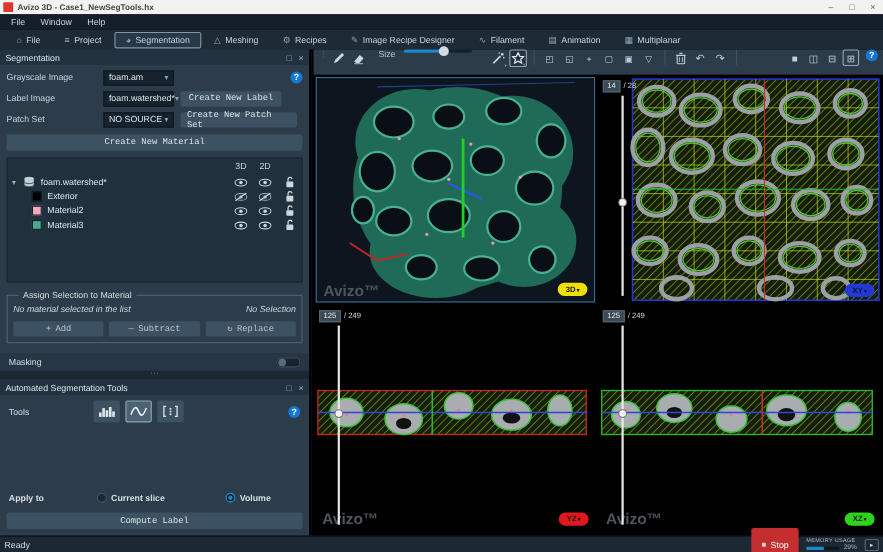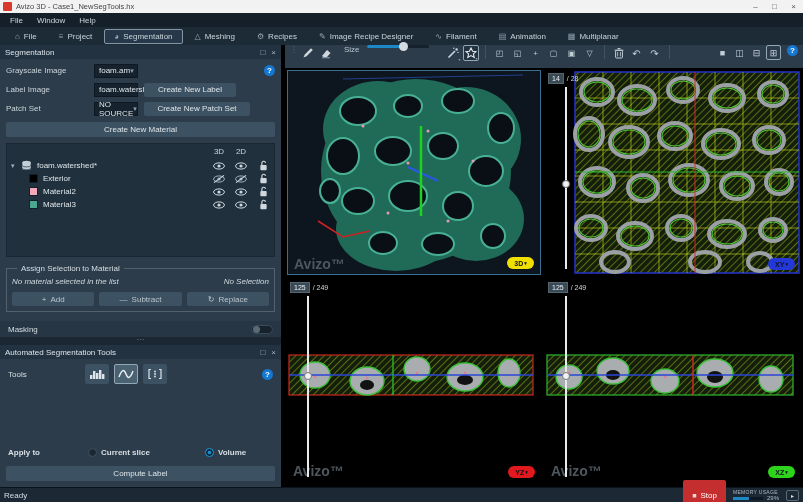--- a/index.html
+++ b/index.html
@@ -6,21 +6,21 @@
   html,body { width:803px; height:502px; overflow:hidden; }
   body {
     font-family:"Liberation Sans", sans-serif;
     font-size:8px; color:#d7dee4; background:#000; position:relative;
   }
   
   .titlebar { position:absolute; top:0; left:0; width:803px; height:13px; background:#f2f2f2;
     color:#333; display:flex; align-items:center; padding-left:3px; }
   .app-logo { width:9px; height:9px; background:#d93a2b; border-radius:1px; margin-right:4px;
     display:flex; align-items:center; justify-content:center; color:#fff; font-size:6px; }
-  .titlebar .wtitle { font-size:7.5px; color:#444; }
+  .titlebar .wtitle { font-size:7.5px; color:#444;font-weight:bold; }
   .win-controls { margin-left:auto; display:flex; }
   .win-controls span { width:19px; text-align:center; color:#555; font-size:8px; line-height:13px; }
   
   .menubar { position:absolute; top:13px; left:0; width:803px; height:14px; background:#141f29;
     display:flex; align-items:center; padding-left:3px; }
   .menubar span { padding:0 7px; color:#ccd5db; }
   
   .tabbar { position:absolute; top:27px; left:0; width:803px; height:18px; background:#1d2b37;
     display:flex; align-items:center; padding-left:5px; gap:2px; }
   .tab { display:flex; align-items:center; gap:4px; padding:2px 9px; color:#c9d3da; border:1px solid transparent; }
@@ -28,24 +28,24 @@
   .tab.active { border:1px solid #8496a2; background:#26384a; border-radius:2px; }
   
   .left-panel { position:absolute; top:45px; left:0; width:283px; height:442px; background:#2c3c4a;
     display:flex; flex-direction:column; border-right:2px solid #000; }
   .phead { height:14px; background:#223240; display:flex; align-items:center; padding:0 5px; flex:none; }
   .phead .ptitle { color:#dbe3e8; }
   .phead .picons { margin-left:auto; display:flex; gap:6px; color:#aab6bf; font-size:8px; }
   .frow { display:flex; align-items:center; height:15px; margin:4px 6px 0; flex:none; }
   .frow .flabel { width:88px; color:#ccd5db; }
   .dd { display:flex; justify-content:space-between; align-items:center; background:#16222d;
-    border:1px solid #0d1822; padding:0 4px; height:14px; width:44px; color:#dde5ea; }
+    border:1px solid #0d1822; padding:0 4px; height:14px; width:64px; color:#dde5ea; }
   .dd .caret { color:#8da0ad; font-size:7px; }
   .btn { background:#3c5161; color:#dde5ea; height:14px; display:flex; align-items:center;
-    justify-content:center; padding:0 6px; border-radius:2px; }
+    justify-content:center; padding:0 6px; border-radius:2px;font-family:Liberation Mono, monospace; }
   .help { width:11px; height:11px; border-radius:50%; background:#1478d2; color:#fff; font-weight:bold;
     display:flex; align-items:center; justify-content:center; font-size:8px; margin-left:auto; }
   .cnm { margin:6px 6px 0; height:15px; flex:none; }
   
   .mat-table { margin:6px 6px 0; background:#20303d; height:114px; flex:none; border:1px solid #1a2733; }
   .mhdr { display:flex; align-items:center; height:15px; color:#ccd5db; }
   .sp { flex:1; }
   .colw { width:22px; text-align:center; flex:none; display:flex; justify-content:center; }
   .mrow { display:flex; align-items:center; height:13px; padding-left:4px; color:#dde5ea; }
   .mrow .twisty { width:10px; color:#9fb0bb; font-size:7px; }

